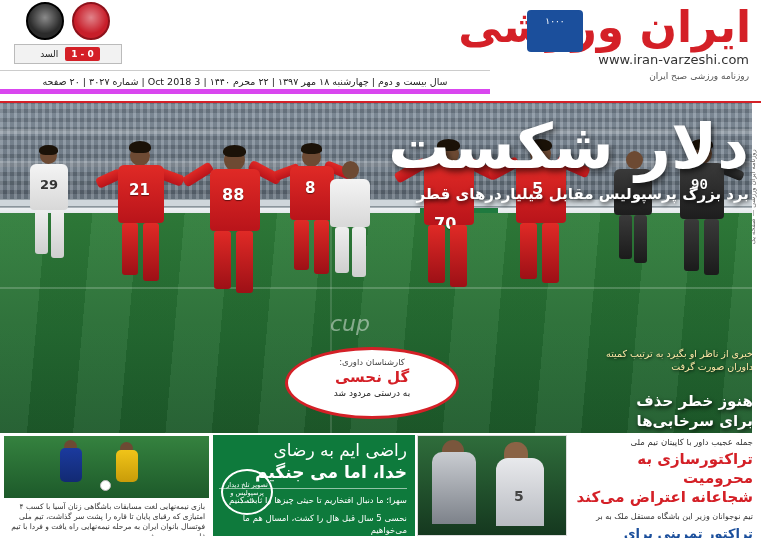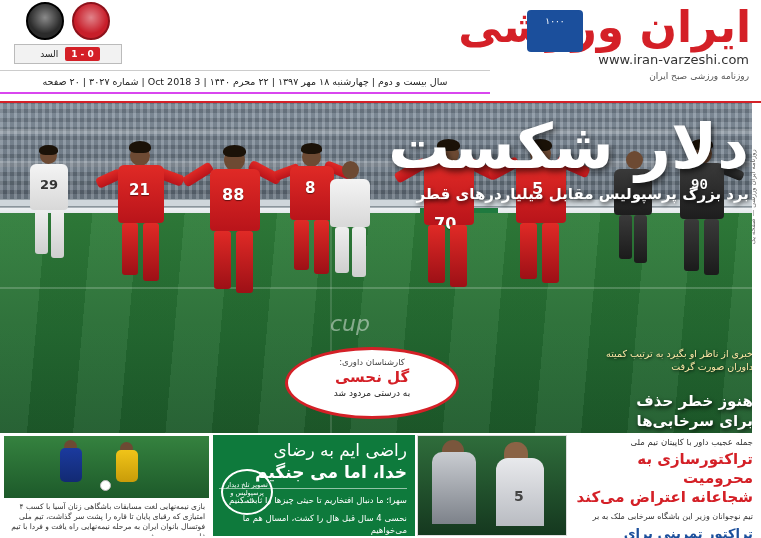--- a/index.html
+++ b/index.html
@@ -75,21 +75,21 @@
     position: absolute;
     top: 70px; left: 0;
     width: 490px;
     height: 24px;
     background: #ffffff;
     color: #222;
     font-size: 9.5px;
     text-align: center;
     line-height: 22px;
     border-top: 1px solid #ccc;
-    border-bottom: 2px solid #d946ef;
+    border-bottom: 5px solid #d946ef;
     direction: rtl;
   }
 
   .club-badges {
     position: absolute;
     top: 2px; left: 8px;
     width: 120px; height: 64px;
   }
   .badge {
     position: absolute;
@@ -622,41 +622,41 @@
   <div class="spine">
     <div class="spine-txt">روزنامه ایران ورزشی — صفحه یک</div>
   </div>
 
   <div class="bottom">
 
     <div class="bot-box bot-red">
       <div class="kick">جمله عجیب داور با کاپیتان تیم ملی</div>
       <div class="t1">تراکتورسازی به محرومیت</div>
       <div class="t2">شجاعانه اعتراض می‌کند</div>
-      <div class="body">تیم نوجوانان وزیر این باشگاه سرخابی ملک به بر</div>
+      <div class="body">تیم نوجوانان وزیر این باشگاه مستقل ملک به بر</div>
       <div class="t3">تراکتور تمرینی برای خصوصی‌سازی باشگاه‌ها</div>
     </div>
 
     <div class="bot-box bot-photo">
       <div class="pp1-head"></div>
         <div class="pp1"></div>
       <div class="pp2-head"></div>
         <div class="pp2"></div>
       <div class="pp2-num">5</div>
     </div>
 
     <div class="bot-box bot-green">
       <div class="t1">راضی ایم به رضای</div>
       <div class="t2">خدا، اما می جنگیم</div>
       <div class="rule"></div>
       <div class="body">سهرا؛ ما دنبال افتخاریم تا حیثی چیزها را ثابت کنیم</div>
       <div class="stamp">
         <span>تصویر تلخ دیدار پرسپولیس و السد</span>
       </div>
-      <div class="body" style="margin-top:6px;">نحسی 4 سال قبل هال را کشت، امسال هم ما می‌خواهیم</div>
+      <div class="body" style="margin-top:6px;">نحسی 5 سال قبل هال را کشت، امسال هم ما می‌خواهیم</div>
     </div>
 
     <div class="bot-box bot-blue">
       <div class="photo">
         <div class="pl-b-head"></div>
           <div class="pl-b"></div>
         <div class="pl-y-head"></div>
           <div class="pl-y"></div>
         <div class="pl-ball"></div>
       </div>

